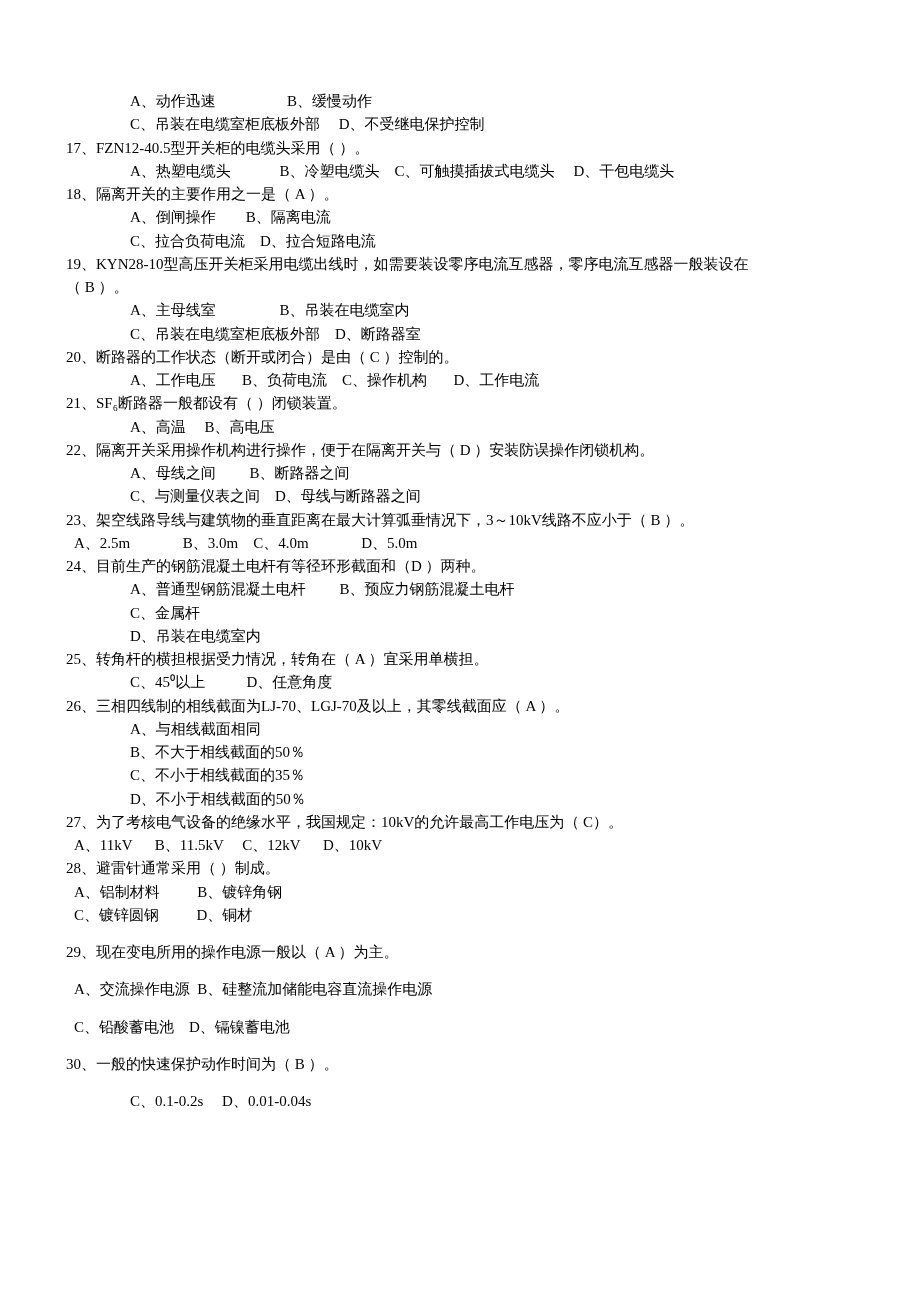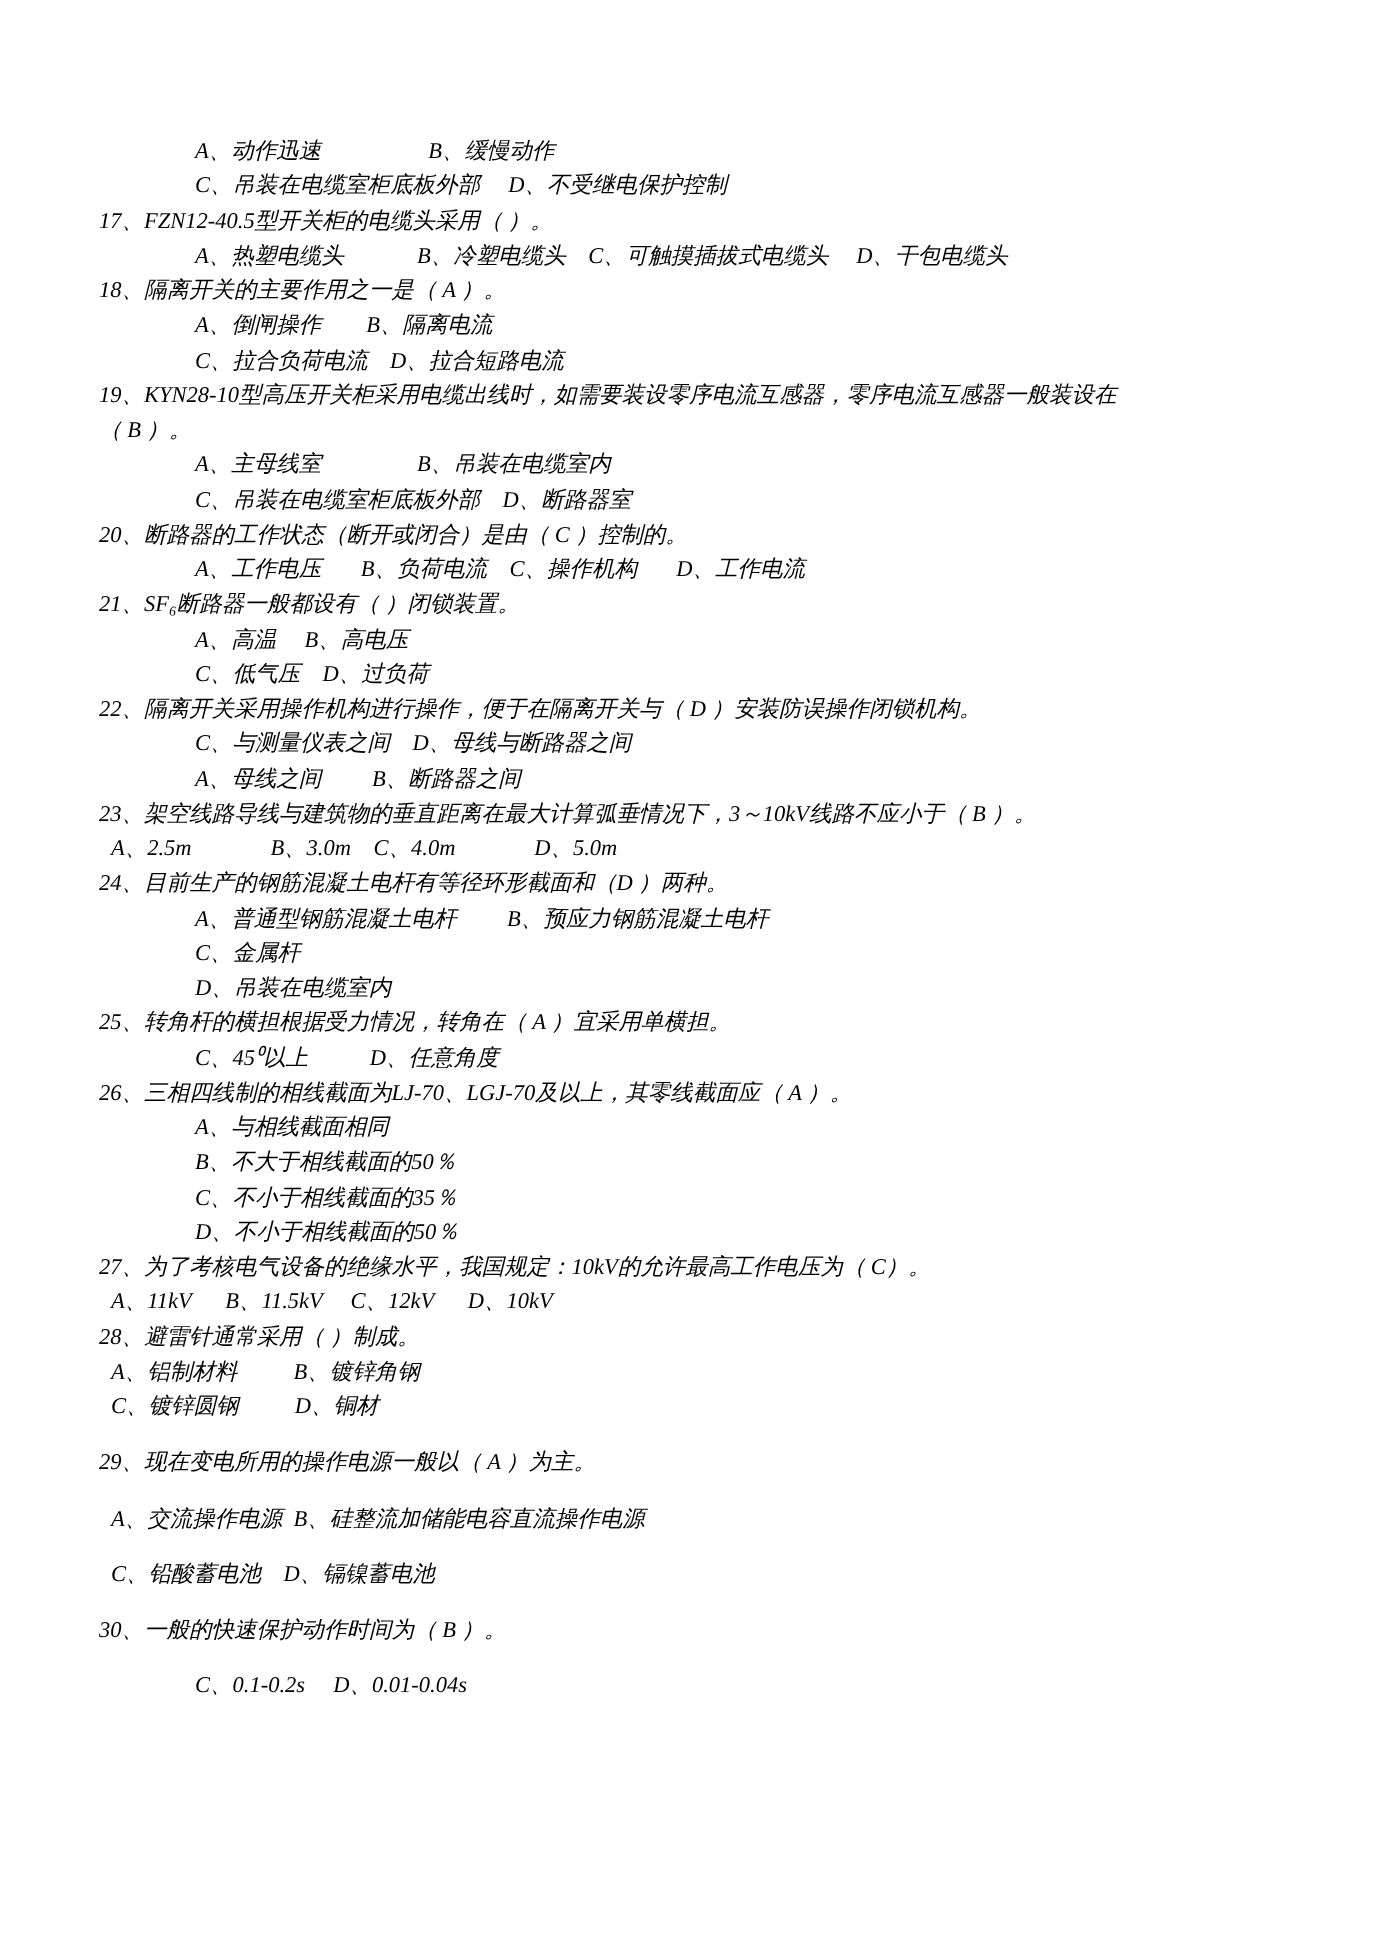--- a/index.html
+++ b/index.html
@@ -7,21 +7,20 @@
     margin: 0;
     padding: 0;
     font-family: "SimSun", "宋体", serif;
     font-size: 15px;
     color: #000000;
     line-height: 1.55;
     width: 920px;
   }
   .page {
     padding: 90px 34px 60px 54px;
-    font-style: italic;
   }
   .stem {
     margin-left: 12px;
     text-indent: 0;
   }
   .opts {
     margin-left: 76px;
     white-space: pre;
   }
   .opts-flush {
@@ -53,25 +52,24 @@
   <div class="stem">19、KYN28-10型高压开关柜采用电缆出线时，如需要装设零序电流互感器，零序电流互感器一般装设在</div>
   <div class="stem-ind">（  B  ）。</div>
   <div class="opts"><span>A、主母线室</span>                 <span>B、吊装在电缆室内</span></div>
   <div class="opts"><span>C、吊装在电缆室柜底板外部</span>    <span>D、断路器室</span></div>
 
   <div class="stem">20、断路器的工作状态（断开或闭合）是由（ C   ）控制的。</div>
   <div class="opts"><span>A、工作电压</span>       <span>B、负荷电流</span>    <span>C、操作机构</span>       <span>D、工作电流</span></div>
 
   <div class="stem">21、SF₆断路器一般都设有（    ）闭锁装置。</div>
   <div class="opts"><span>A、高温</span>     <span>B、高电压</span></div>
-  <div class="opts"><span>C、低气压</span>    <span>D、过负荷</span></div>
 
   <div class="stem">22、隔离开关采用操作机构进行操作，便于在隔离开关与（ D   ）安装防误操作闭锁机构。</div>
+  <div class="opts"><span>A、母线之间</span>         <span>B、断路器之间</span></div>
   <div class="opts"><span>C、与测量仪表之间</span>    <span>D、母线与断路器之间</span></div>
-  <div class="opts"><span>A、母线之间</span>         <span>B、断路器之间</span></div>
 
   <div class="stem">23、架空线路导线与建筑物的垂直距离在最大计算弧垂情况下，3～10kV线路不应小于（ B  ）。</div>
   <div class="opts-flush"><span>A、2.5m</span>              <span>B、3.0m</span>    <span>C、4.0m</span>              <span>D、5.0m</span></div>
 
   <div class="stem">24、目前生产的钢筋混凝土电杆有等径环形截面和（D   ）两种。</div>
   <div class="opts"><span>A、普通型钢筋混凝土电杆</span>         <span>B、预应力钢筋混凝土电杆</span></div>
   <div class="opts">C、金属杆</div>
   <div class="opts">D、吊装在电缆室内</div>
 
   <div class="stem">25、转角杆的横担根据受力情况，转角在（ A  ）宜采用单横担。</div>

